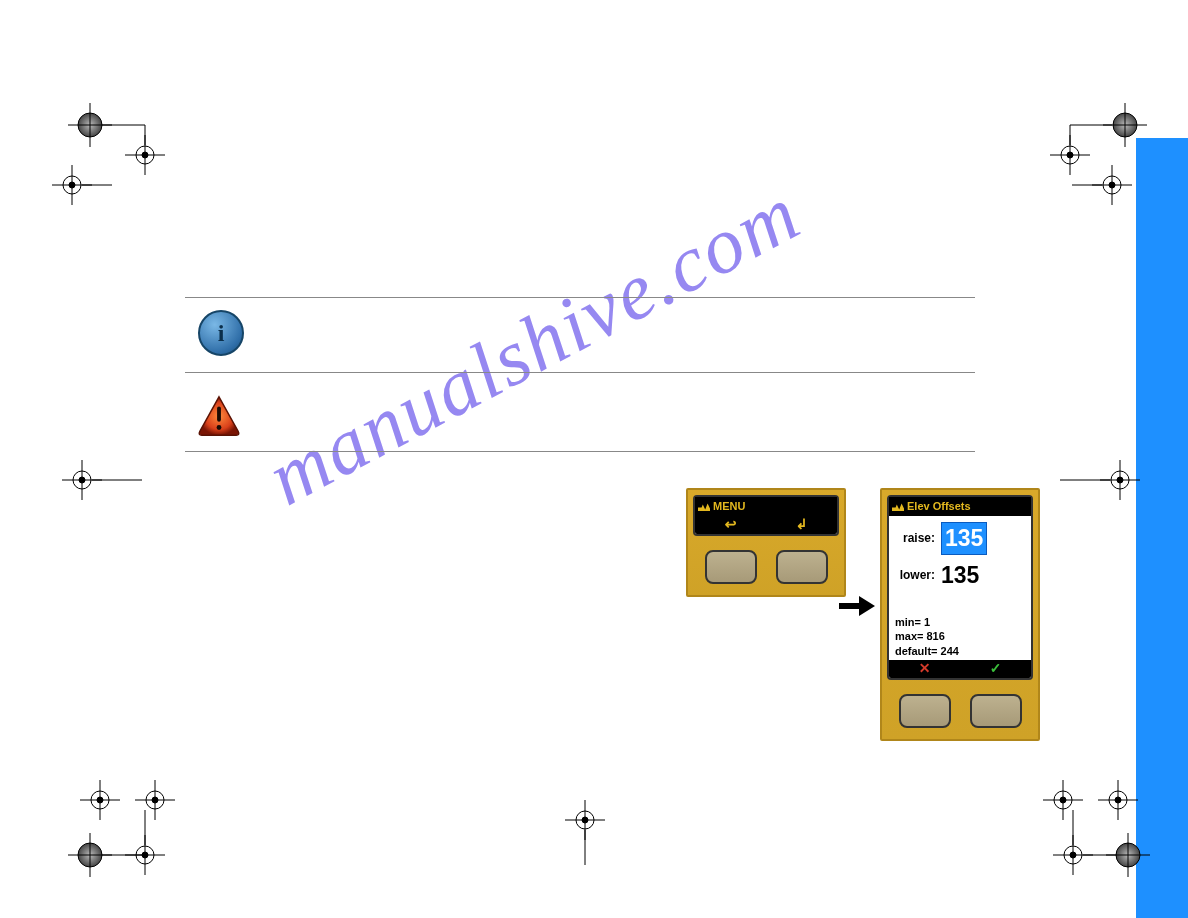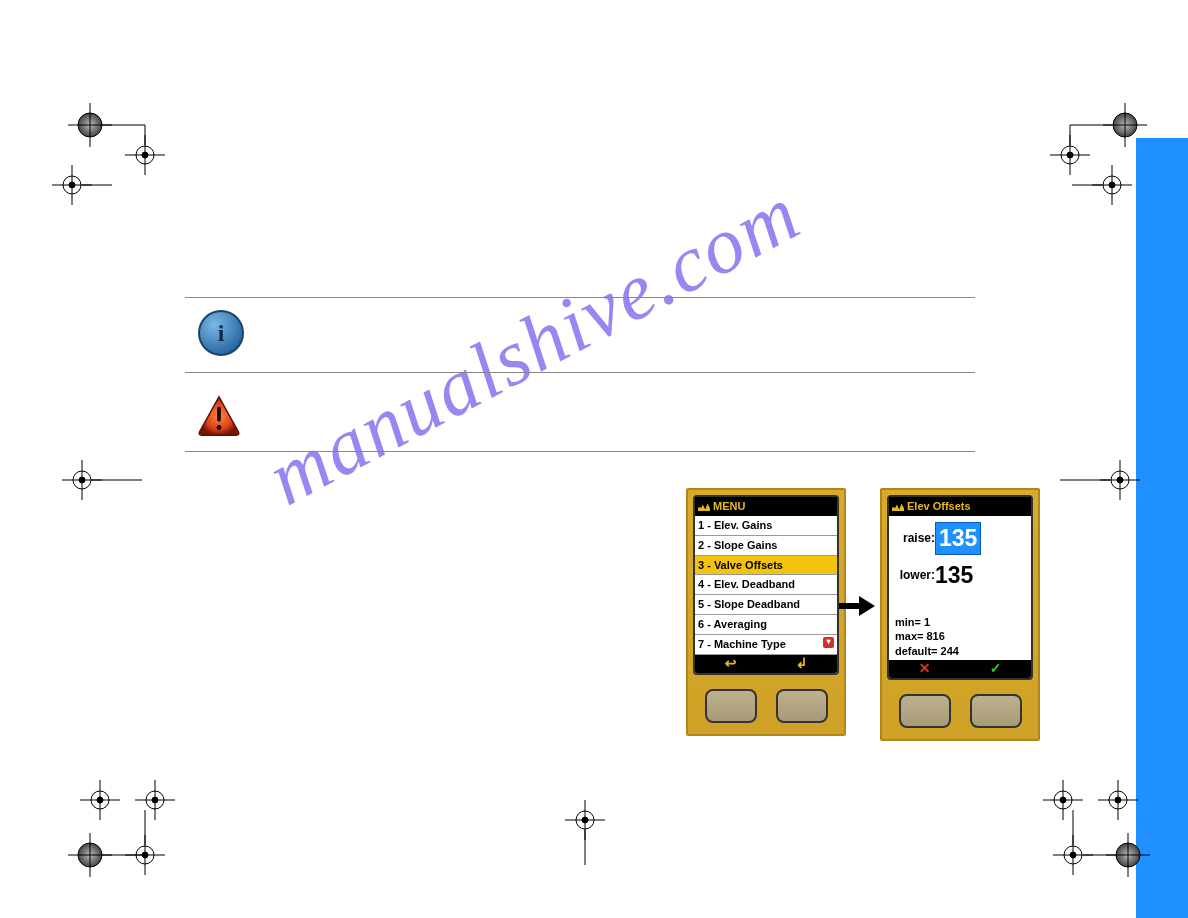--- a/index.html
+++ b/index.html
@@ -25,21 +25,21 @@
   .menu-row.sel{background:#f3c40f}
   .menu-row .dn{float:right;width:11px;height:11px;background:#d2302c;border-radius:2px;display:inline-flex;align-items:center;justify-content:center;color:#fff;font-size:8px}
   .softbar{height:18px;background:#000;display:flex;justify-content:space-around;align-items:center;border-radius:0 0 2px 2px}
   .softbar span{color:#e3b81f;font-weight:bold;font-size:14px}
   .btnrow{display:flex;justify-content:space-around;margin:14px 2px 6px}
   .hwbtn{width:48px;height:30px;border:2px solid #333;border-radius:8px;background:linear-gradient(#bdb18f,#a79a78)}
   .arrow{position:absolute;left:839px;top:594px}
   .arrow svg{width:36px;height:24px}
   
   .vo-body{padding:6px 6px 2px 6px;font-weight:bold}
-  .vo-row{display:flex;align-items:center;margin-bottom:5px}
+  .vo-row{display:flex;align-items:center;gap:6px;margin-bottom:5px}
   .vo-row .lbl{width:40px;text-align:right;font-size:12px}
   .vo-val{font-size:23px;letter-spacing:0;font-family:Liberation Sans, sans-serif;font-weight:bold}
   .vo-val.sel{background:#1e90ff;color:#fff;padding:0 3px;border:1px solid #0a5bbf}
   .vo-meta{margin-top:24px;font-size:11px;font-weight:bold;line-height:1.3}
   .softbar .x{color:#d43a2a;font-size:14px;font-weight:bold}
   .softbar .chk{color:#3bbf3b;font-size:14px;font-weight:bold}
 </style>
 </head>
 <body>
 
@@ -233,29 +233,20 @@
       <circle cx="24" cy="36" r="2.5" fill="#1a0a04"></circle>
     </svg>
   </div>
 
   <div class="device" style="left:686px;top:488px">
     <div class="screen">
       <div class="titlebar">
         <span class="logo"></span>
         <span>MENU</span>
       </div>
-      <div class="menu-list">
-        <div class="menu-row">1 - Elev. Gains</div>
-        <div class="menu-row">2 - Slope Gains</div>
-        <div class="menu-row sel">3 - Valve Offsets</div>
-        <div class="menu-row">4 - Elev. Deadband</div>
-        <div class="menu-row">5 - Slope Deadband</div>
-        <div class="menu-row">6 - Averaging</div>
-        <div class="menu-row"><span>7 - Machine Type</span><span class="dn">▾</span></div>
-      </div>
       <div class="softbar">
         <span>↩</span>
         <span>↲</span>
       </div>
     </div>
     <div class="btnrow">
       <div class="hwbtn"></div>
       <div class="hwbtn"></div>
     </div>
   </div>

